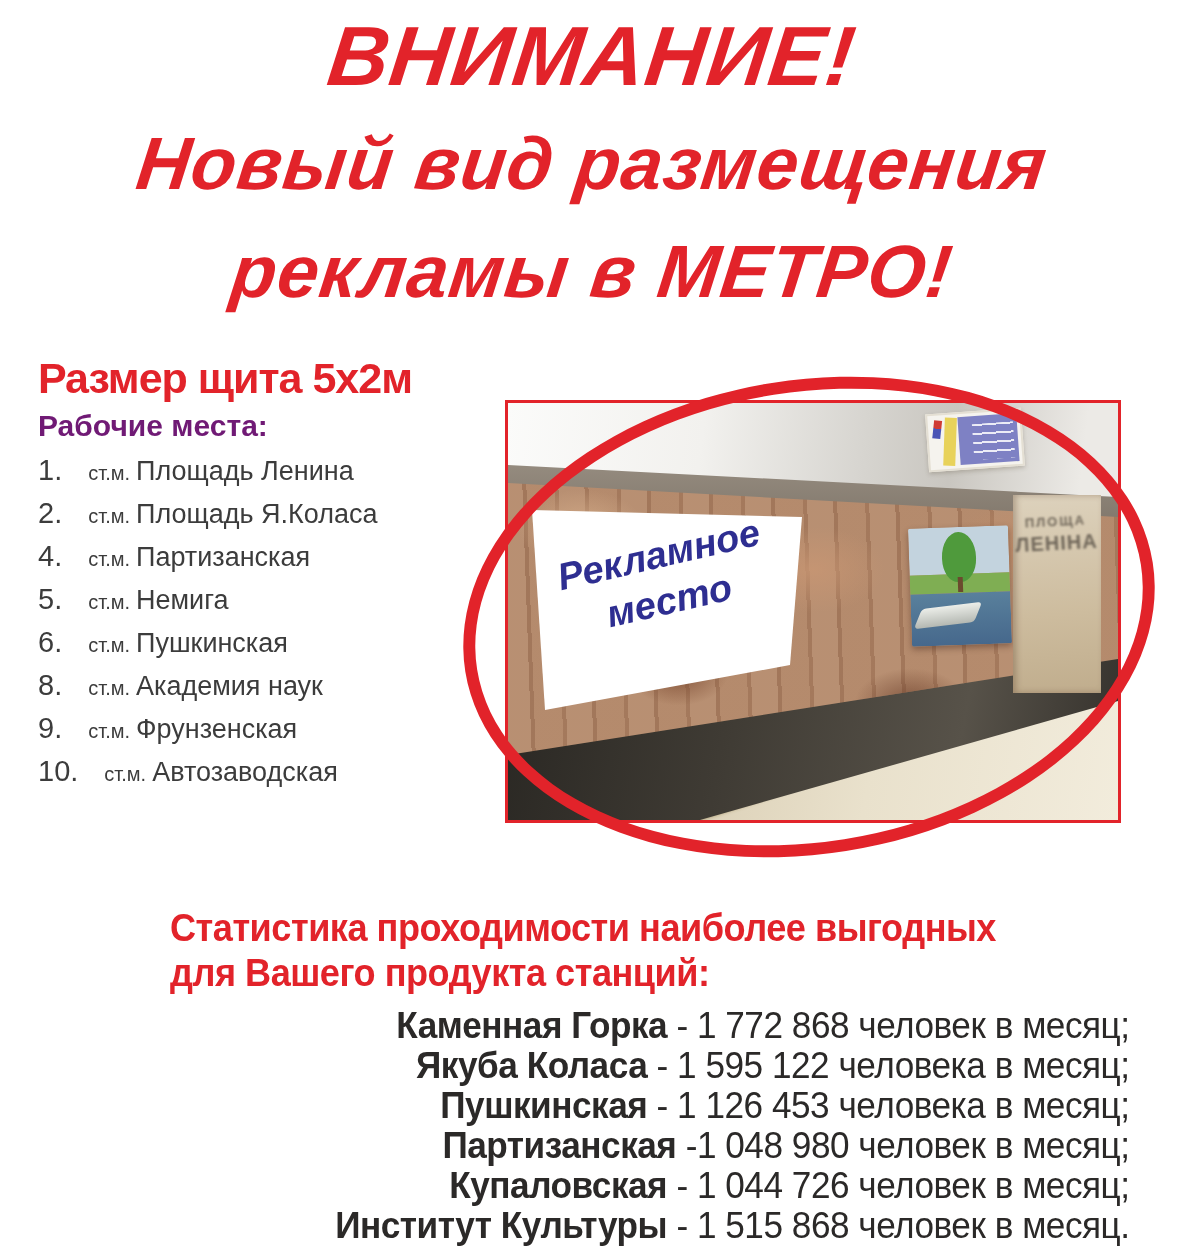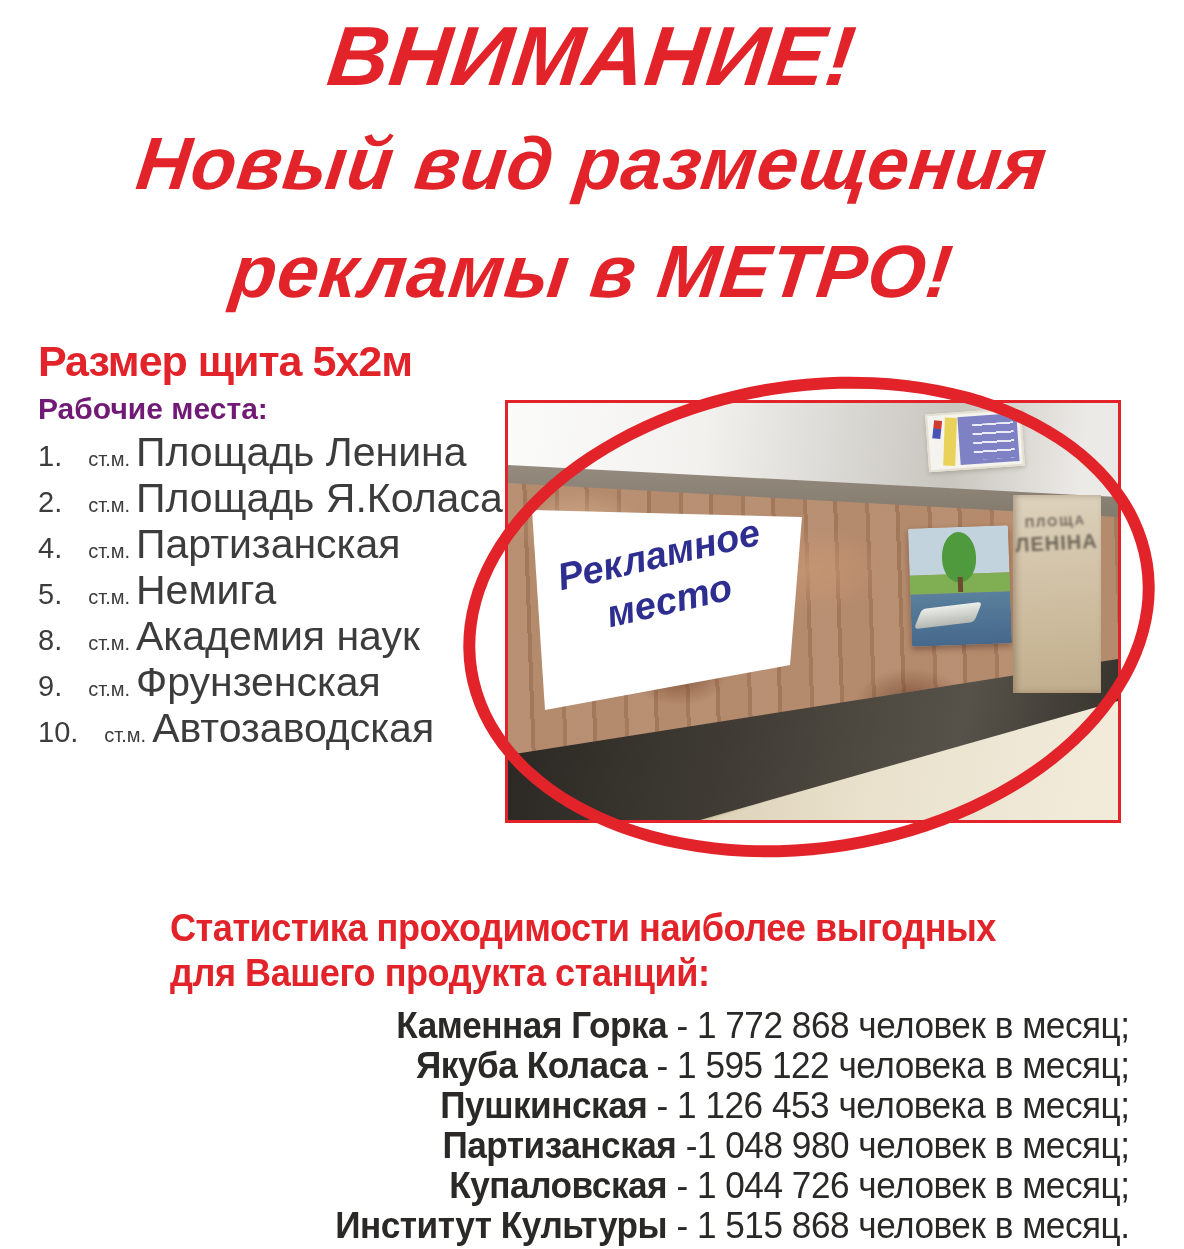--- a/index.html
+++ b/index.html
@@ -15,28 +15,28 @@
     font-family:"Liberation Sans", sans-serif;
   }
   
   .hero{position:absolute;top:2px;left:0;width:1184px;text-align:center;color:var(--red);}
   .hero-line{
     font-weight:bold;font-style:italic;font-size:74px;line-height:108px;
     transform:skewX(-7deg);letter-spacing:1px;white-space:nowrap;
   }
   .hero-line.first{font-size:84px;}
   
-  .left-col{position:absolute;left:38px;top:335px;width:470px;}
+  .left-col{position:absolute;left:38px;top:352px;width:470px;}
   .size-title{color:var(--red);font-size:43px;font-weight:bold;letter-spacing:-1px;line-height:52px;}
   .list-title{color:#701a75;font-size:30px;font-weight:bold;line-height:40px;margin-top:2px;}
   .station-list{list-style:none;margin-top:4px;}
   .station-item{font-size:31px;line-height:39px;color:var(--text);white-space:nowrap;}
   .station-item .num{font-size:29px;}
   .station-item .stm{font-size:20px;padding:0 6px 0 6px;margin-left:20px;}
-  .station-item .sname{font-size:41px;}
+  .station-item .sname{font-size:27px;}
   
   .photo-wrap{position:absolute;left:505px;top:400px;width:616px;height:423px;}
   .photo{
     position:absolute;inset:0;border:3px solid var(--red);
     overflow:hidden;background:#eceae6;
   }
   .photo>div{position:absolute;}
   .floor{
     left:0;right:0;top:240px;bottom:0;
     background:linear-gradient(100deg,#c9bda2 0%,#ddd2b9 35%,#e9e1cc 60%,#f2ecdc 100%);
@@ -152,20 +152,21 @@
 </div>
 
 <section class="left-col">
   <h1 class="size-title">Размер щита 5х2м</h1>
   <h2 class="list-title">Рабочие места:</h2>
   <ol class="station-list" id="station-list">
       <li class="station-item"><span class="num">1.</span><span class="stm">ст.м.</span><span class="sname">Площадь Ленина</span></li>
       <li class="station-item"><span class="num">2.</span><span class="stm">ст.м.</span><span class="sname">Площадь Я.Коласа</span></li>
       <li class="station-item"><span class="num">4.</span><span class="stm">ст.м.</span><span class="sname">Партизанская</span></li>
       <li class="station-item"><span class="num">5.</span><span class="stm">ст.м.</span><span class="sname">Немига</span></li>
+      <li class="station-item"><span class="num">6.</span><span class="stm">ст.м.</span><span class="sname">Пушкинская</span></li>
       <li class="station-item"><span class="num">8.</span><span class="stm">ст.м.</span><span class="sname">Академия наук</span></li>
       <li class="station-item"><span class="num">9.</span><span class="stm">ст.м.</span><span class="sname">Фрунзенская</span></li>
       <li class="station-item"><span class="num">10.</span><span class="stm">ст.м.</span><span class="sname">Автозаводская</span></li>
     </ol>
 </section>
 
 <figure class="photo-wrap">
   <div class="photo">
     <div class="floor"></div>
     <div class="warning-stripe"></div>

